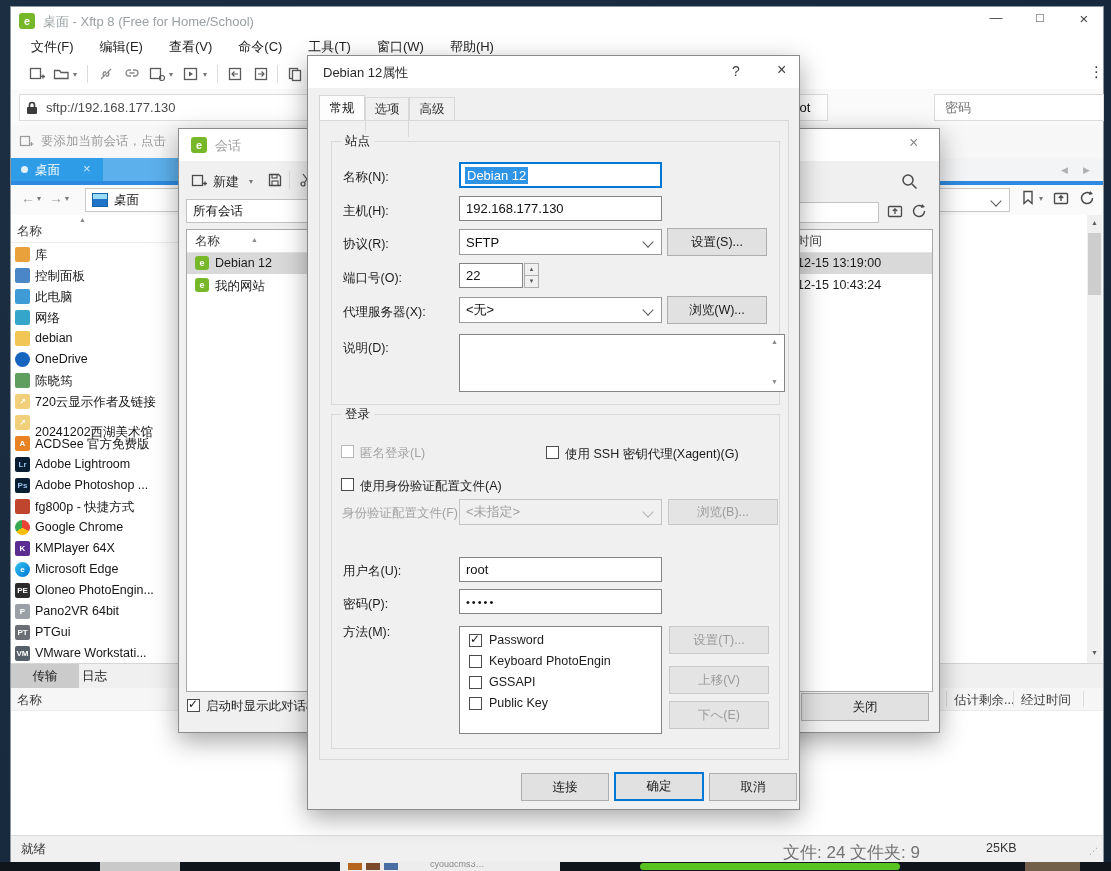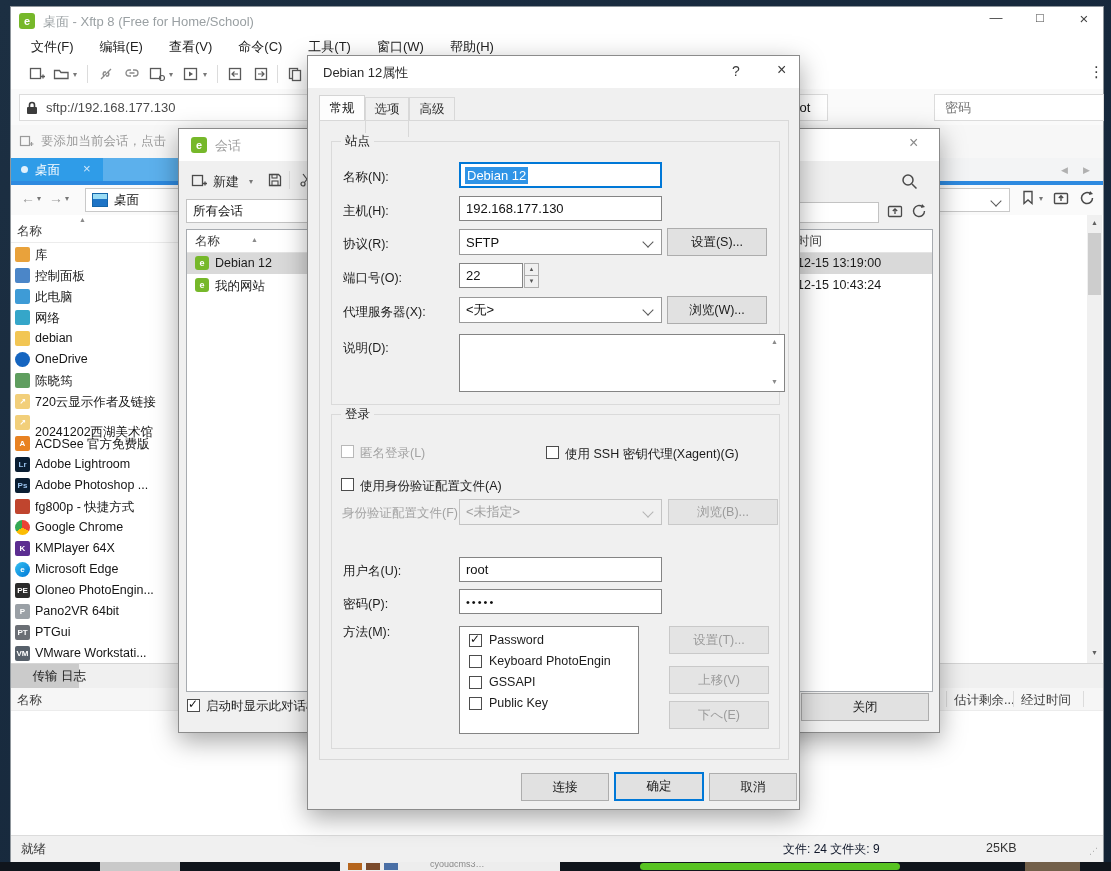--- a/index.html
+++ b/index.html
@@ -252,35 +252,35 @@
     <div class="abs" style="left:1076px;top:0;width:15px;height:448px;background:#f0f0f0">
       <span class="abs" style="left:4px;top:4px;color:#606060;font-size:7px">▲</span>
       <div class="abs" style="left:1px;top:18px;width:13px;height:62px;background:#cdcdcd"></div>
       <span class="abs" style="left:4px;top:434px;color:#606060;font-size:7px">▼</span>
     </div>
   </div>
 
   <div class="abs" style="left:0;top:656px;width:1092px;height:172px;background:#fff;border-top:1px solid #d6d6d6">
     <div class="abs" style="left:0;top:0;width:1092px;height:24px;background:#f0f0f0">
       <div class="abs" style="left:0;top:0;width:68px;height:24px;background:#cbcbcb;text-align:center;line-height:24px;font-size:12.5px;color:#222">传输</div>
-      <div class="abs" style="left:50px;top:0;width:46px;height:24px;text-align:left;line-height:24px;font-size:12.5px;color:#222">日志</div>
+      <div class="abs" style="left:50px;top:0;width:46px;height:24px;text-align:right;line-height:24px;font-size:12.5px;color:#222">日志</div>
     </div>
     <div class="abs" style="left:0;top:24px;width:1092px;height:22px;background:#f6f6f6;border-bottom:1px solid #ececec">
       <span class="colhdr" style="left:6px;top:4px">名称</span>
       <span class="sep" style="left:935px;top:3px;height:16px"></span>
       <span class="colhdr" style="left:943px;top:4px">估计剩余...</span>
       <span class="sep" style="left:1002px;top:3px;height:16px"></span>
       <span class="colhdr" style="left:1010px;top:4px">经过时间</span>
       <span class="sep" style="left:1072px;top:3px;height:16px"></span>
     </div>
   </div>
 
   <div class="abs" style="left:0;top:828px;width:1092px;height:26px;background:#f0f0f0;border-top:1px solid #dcdcdc">
     <span class="abs" style="left:10px;top:5px;font-size:12.5px;color:#333">就绪</span>
-    <span class="abs" style="left:772px;top:5px;font-size:12px;color:#0f172a">文件: 24 文件夹: 9</span>
+    <span class="abs" style="left:772px;top:5px;font-size:17px;color:#737373">文件: 24 文件夹: 9</span>
     <span class="abs" style="left:975px;top:5px;font-size:12.5px;color:#333">25KB</span>
     <span class="abs" style="left:1078px;top:10px;color:#b0b0b0;font-size:9px;letter-spacing:1px">⋰</span>
   </div>
 </div>
 
 <div class="abs" style="left:0;top:862px;width:1111px;height:9px;background:#10151c;overflow:hidden">
   <div class="abs" style="left:100px;top:0;width:80px;height:9px;background:#c9c9c9"></div>
   <div class="abs" style="left:340px;top:0;width:220px;height:9px;background:#ededed">
     <span style="position:absolute;left:90px;top:-3px;font-size:9px;color:#8a8a8a">cyoudcms3…</span>
     <span class="abs" style="left:8px;top:1px;width:14px;height:7px;background:#b5651d"></span>
@@ -436,21 +436,21 @@
   <div class="btn dis" style="left:360px;top:443px;width:110px;height:26px">浏览(B)...</div>
   <span class="lbl" style="left:35px;top:507px">用户名(U):</span>
   <div class="fld" style="left:151px;top:501px;width:203px;height:25px">
     <span>root</span>
   </div>
   <span class="lbl" style="left:35px;top:540px">密码(P):</span>
   <div class="fld" style="left:151px;top:533px;width:203px;height:25px;font-size:11px;letter-spacing:2px">
     <span>•••••</span>
   </div>
   <span class="lbl" style="left:35px;top:568px">方法(M):</span>
-  <div class="abs" style="left:151px;top:570px;width:180px;height:108px;background:#fff;border:1px solid #848484;box-sizing:border-box">
+  <div class="abs" style="left:151px;top:570px;width:203px;height:108px;background:#fff;border:1px solid #848484;box-sizing:border-box">
     <span class="cb on" style="left:9px;top:7px"></span>
     <span class="lbl" style="left:29px;top:6px">Password</span>
     <span class="cb" style="left:9px;top:28px"></span>
     <span class="lbl" style="left:29px;top:27px">Keyboard PhotoEngin</span>
     <span class="cb" style="left:9px;top:49px"></span>
     <span class="lbl" style="left:29px;top:48px">GSSAPI</span>
     <span class="cb" style="left:9px;top:70px"></span>
     <span class="lbl" style="left:29px;top:69px">Public Key</span>
   </div>
   <div class="btn dis" style="left:361px;top:570px;width:100px;height:28px">设置(T)...</div>

